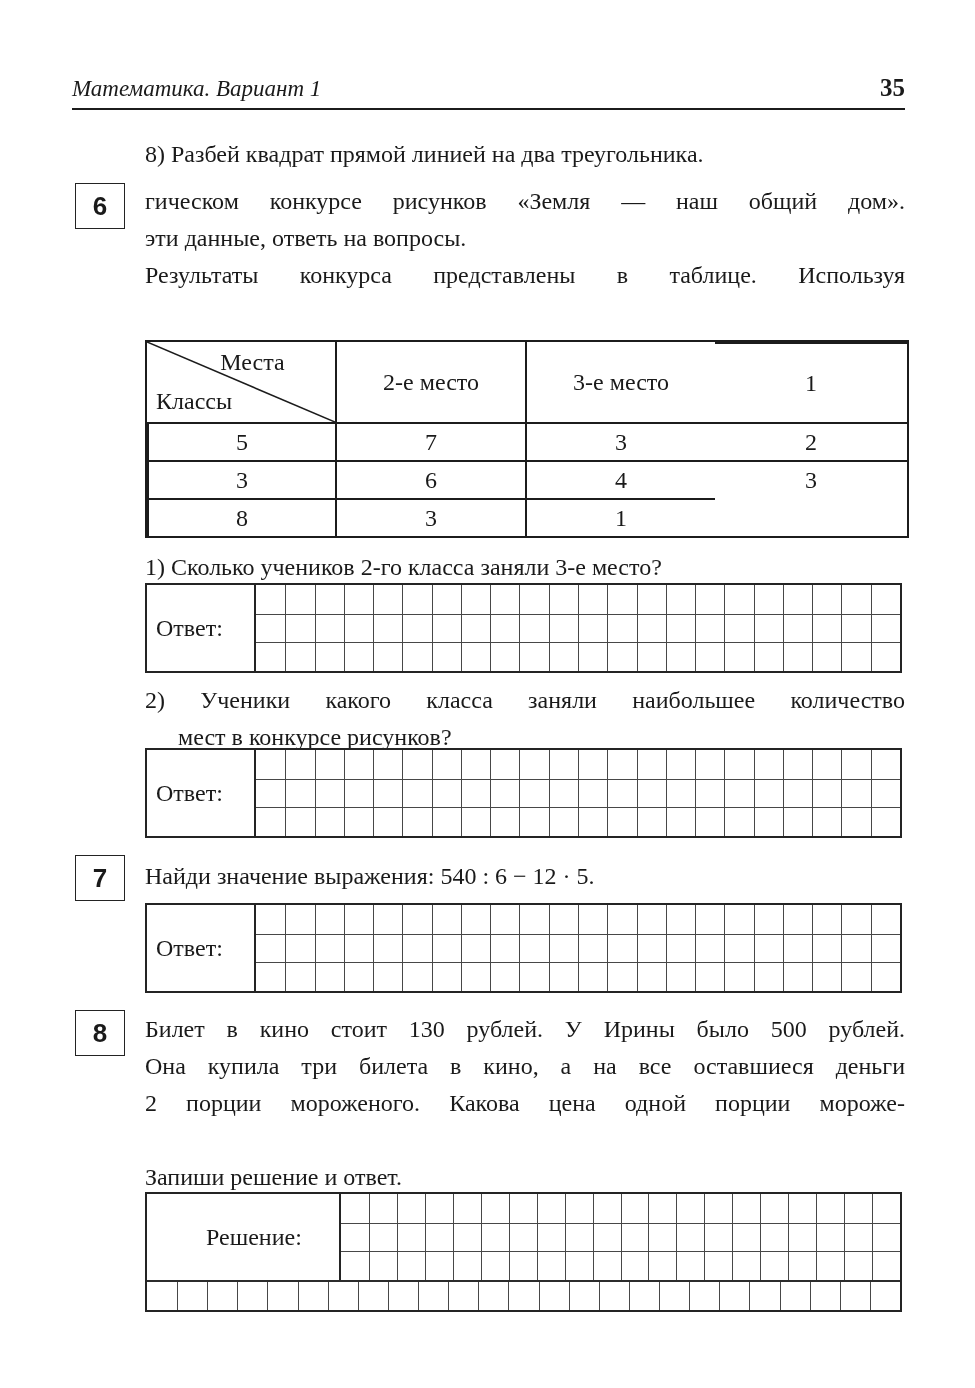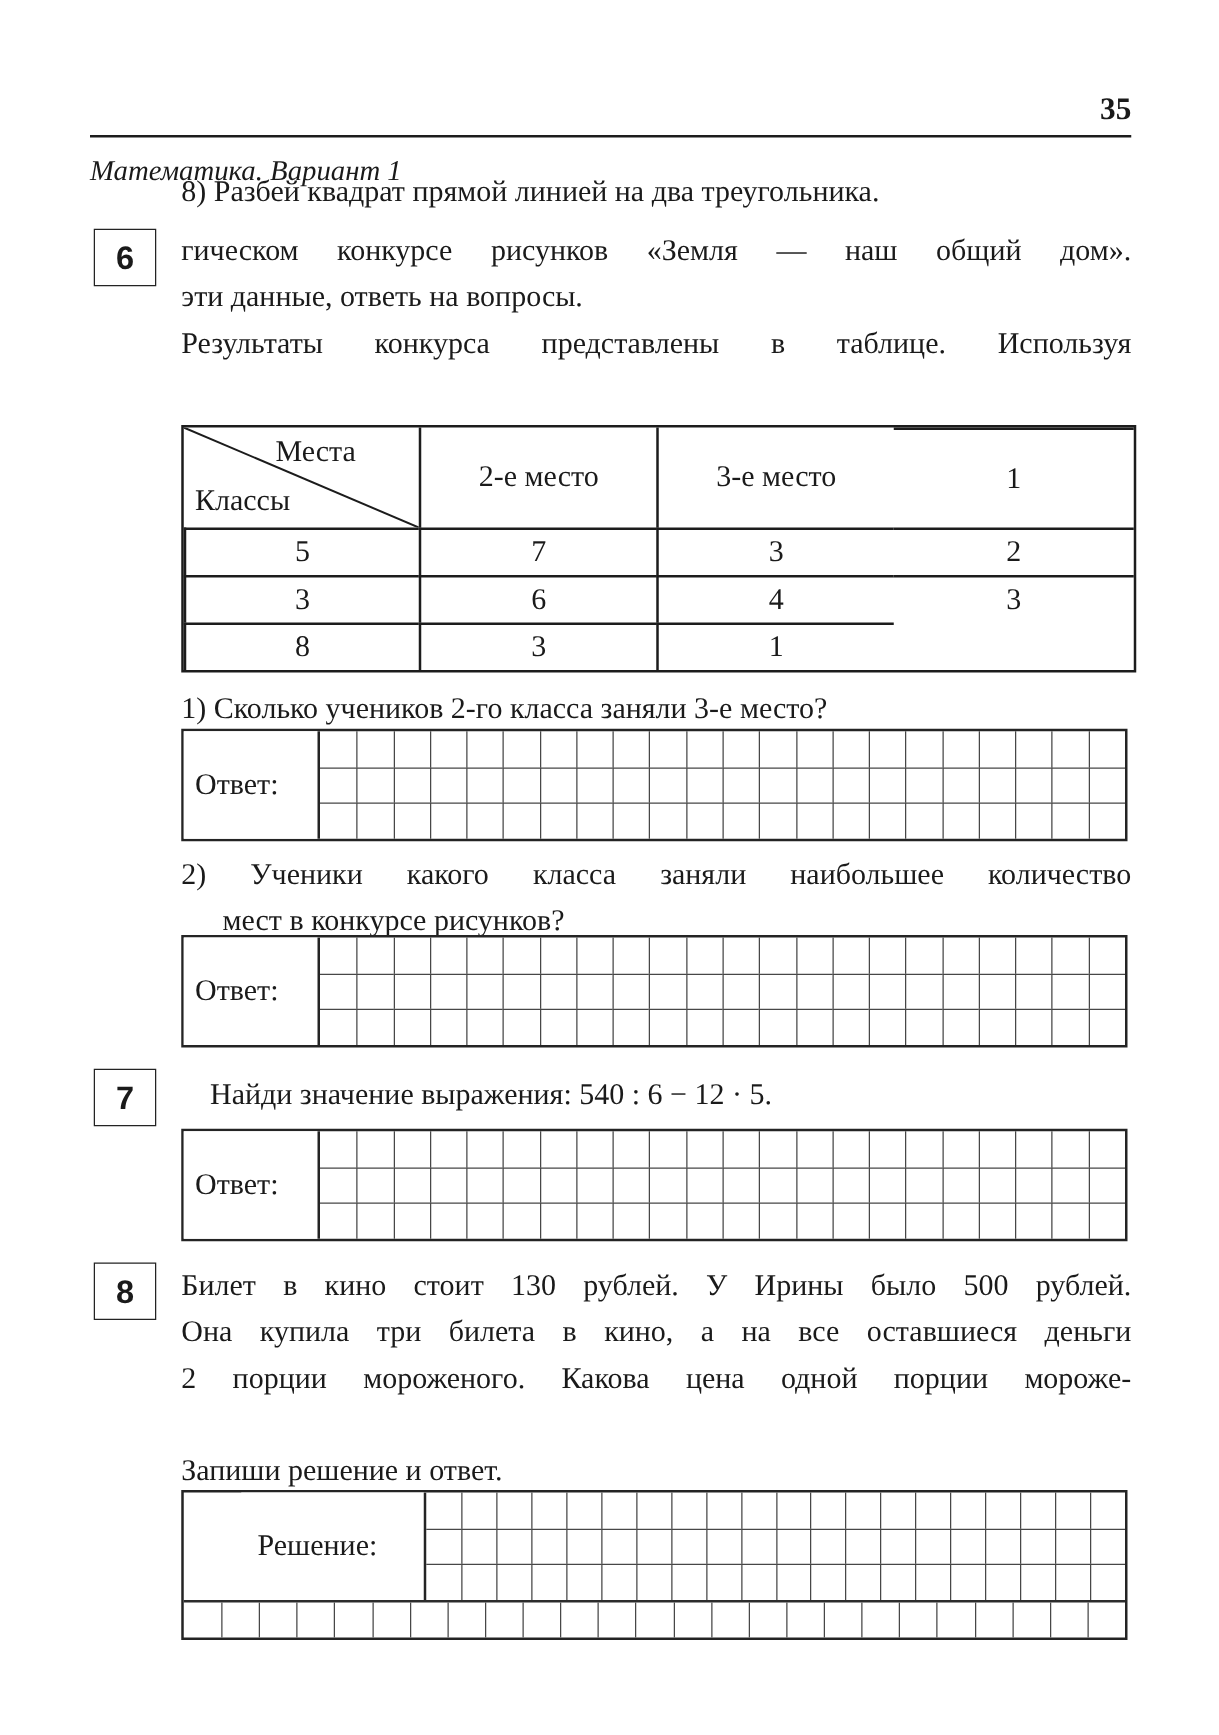--- a/index.html
+++ b/index.html
@@ -5,21 +5,21 @@
   * { margin:0; padding:0; box-sizing:border-box; }
   html,body { background:#ffffff; }
   .page {
     position:relative; width:975px; height:1388px; background:#fff;
     font-family:"Liberation Serif","DejaVu Serif",serif; color:#1a1a1a;
     overflow:hidden;
   }
   .abs { position:absolute; }
 
   
-  .running-title { left:72px; top:76px; font-style:italic; font-size:23px;margin-top:48px; }
+  .running-title { left:72px; top:76px; font-style:italic; font-size:23px; }
   .page-number  { right:70px; top:74px; font-weight:bold; font-size:25px; }
   .rule { left:72px; top:108px; width:833px; height:2px; background:#1c1c1c; }
   .textblock { width:760px; }
   .tline { font-size:24px; line-height:37px; white-space:nowrap; }
   .just  { text-align:justify; text-align-last:justify; white-space:normal; }
 
   
   .task-numbox {
     left:75px; width:50px; height:46px; border:1.8px solid #232323;
     display:flex; align-items:center; justify-content:center;
@@ -267,21 +267,21 @@
         <div class="gcell"></div>
         <div class="gcell"></div>
         <div class="gcell"></div>
         <div class="gcell"></div>
       </div>
   </div>
 
   <div class="abs task-numbox" style="top:855px;">
     <span>7</span>
   </div>
-  <div class="abs tline" style="left:145px; top:858px;margin-left:23px;">Найди значение выражения:  540 : 6 − 12 · 5.</div>
+  <div class="abs tline" style="left:145px; top:858px;">Найди значение выражения:  540 : 6 − 12 · 5.</div>
   <div class="abs answer-box" style="top:903px;">
     <div class="answer-label">Ответ:</div>
     <div class="grid agrid" style="grid-template-columns: repeat(22, 1fr); grid-template-rows: repeat(3, 1fr);">
         <div class="gcell"></div>
         <div class="gcell"></div>
         <div class="gcell"></div>
         <div class="gcell"></div>
         <div class="gcell"></div>
         <div class="gcell"></div>
         <div class="gcell"></div>

